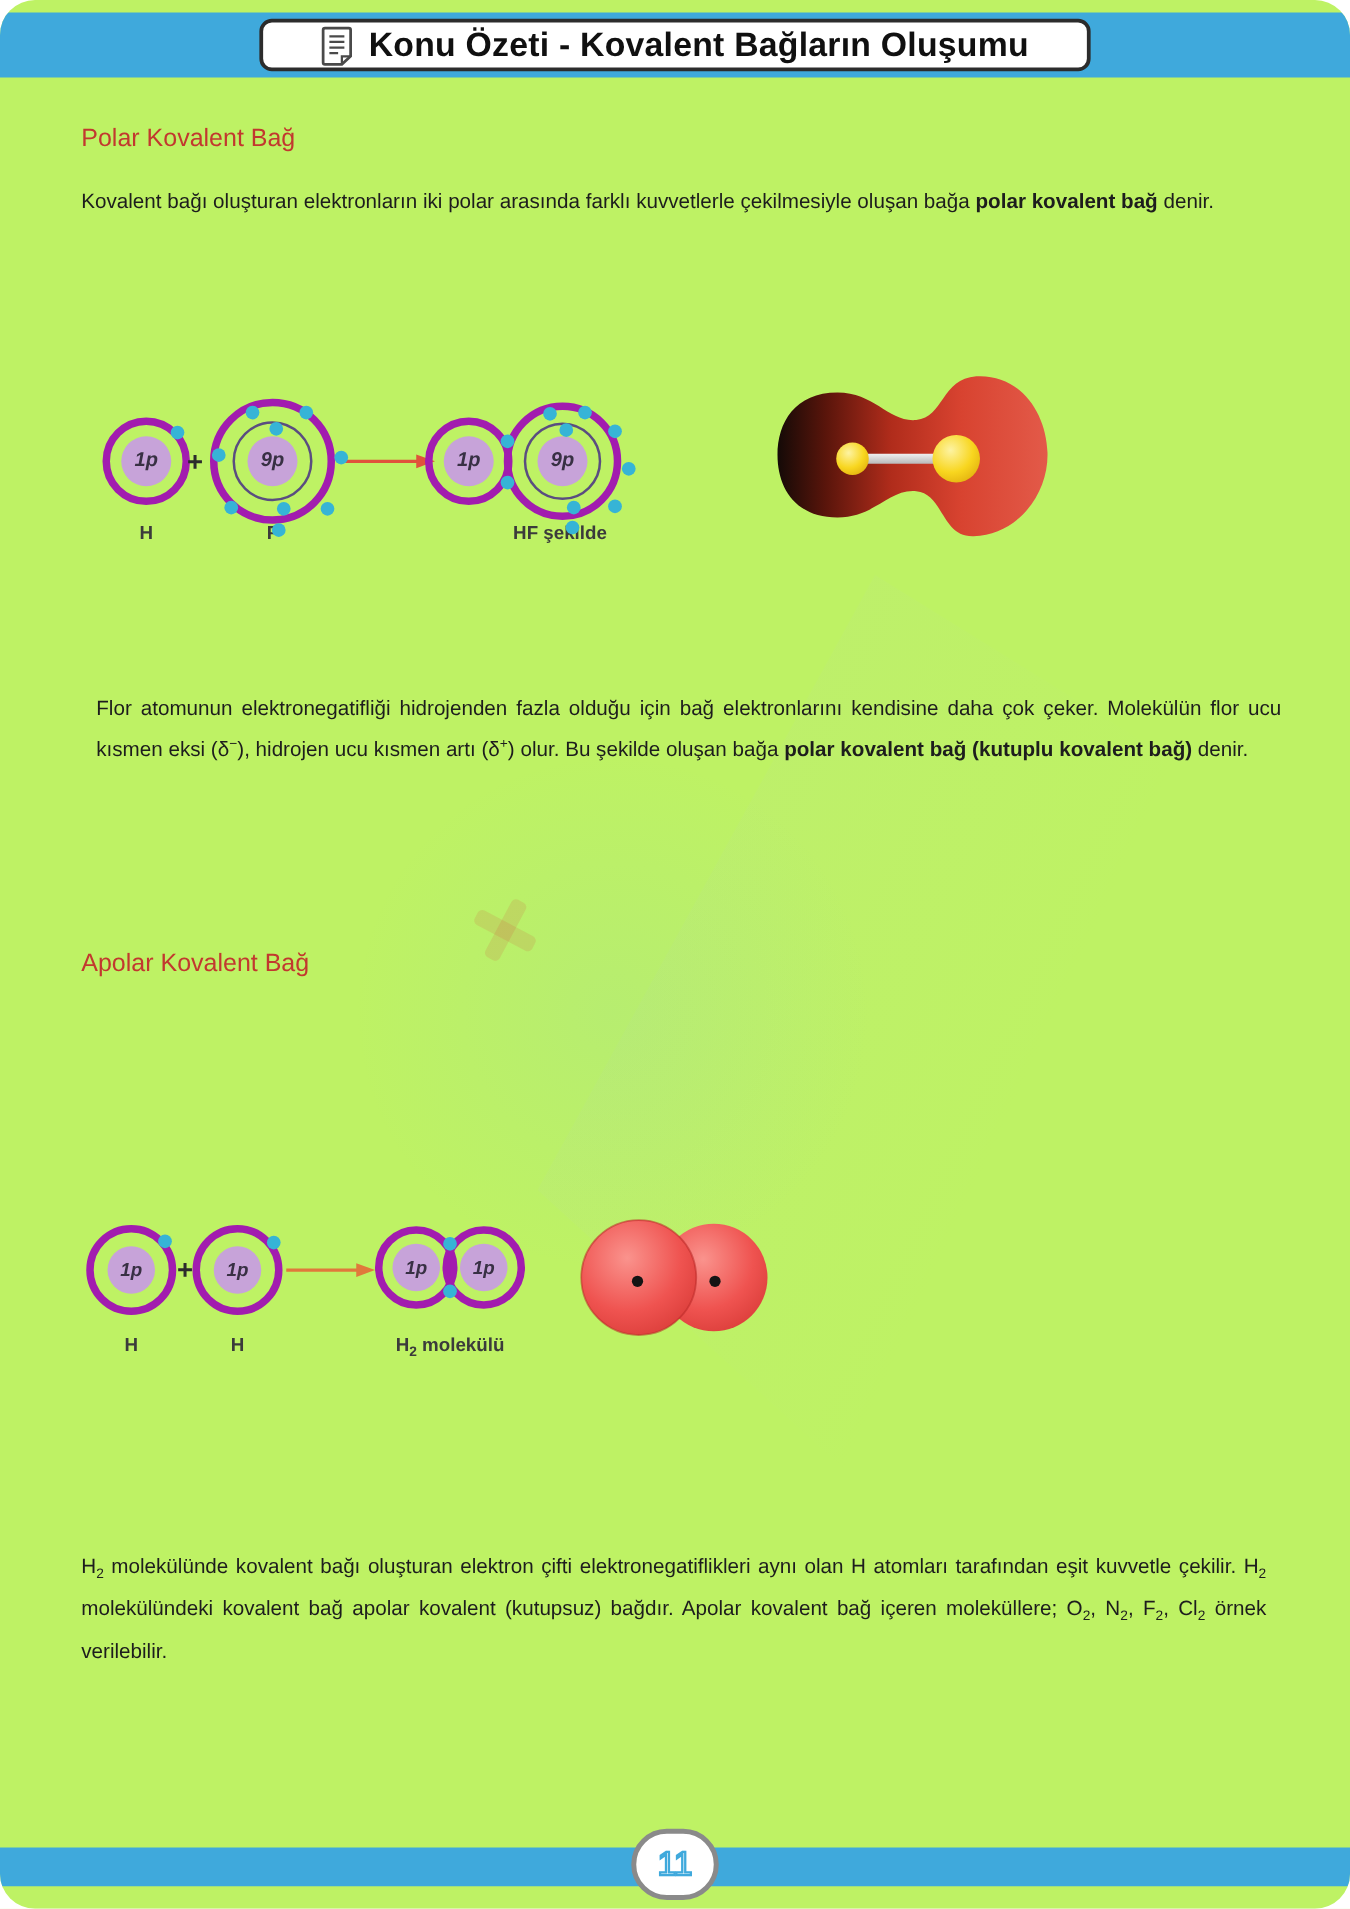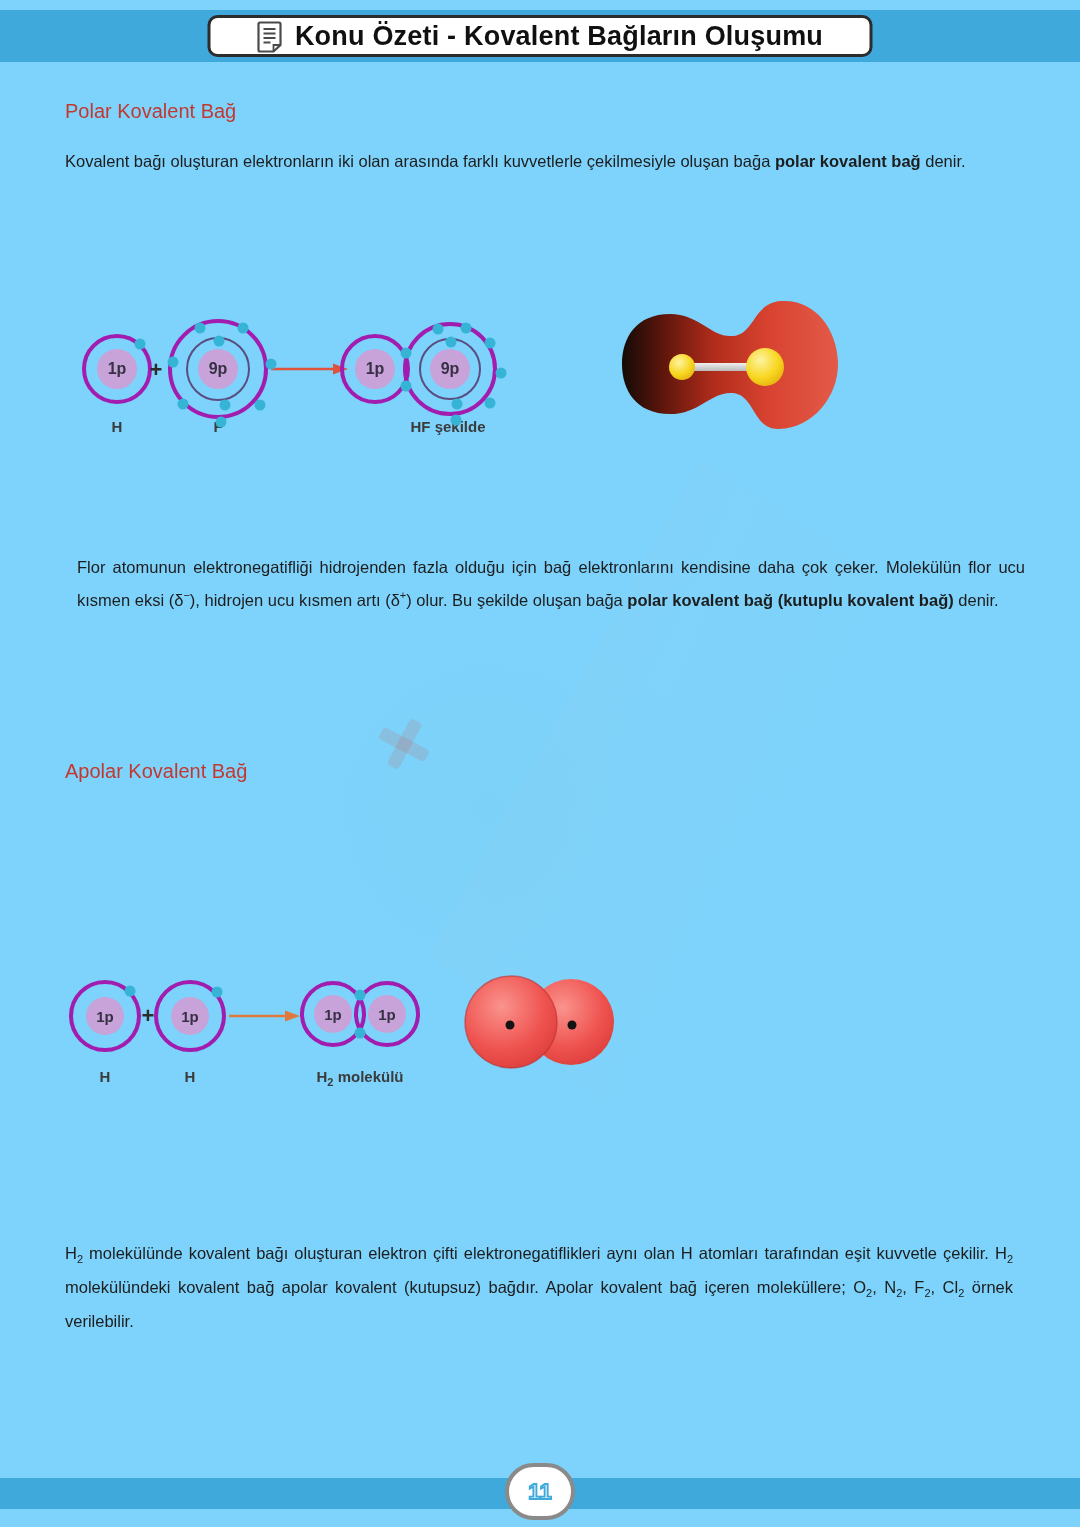--- a/index.html
+++ b/index.html
@@ -1,37 +1,37 @@
 <!DOCTYPE html>
 <html><head>
 <meta charset="utf-8">
 <style>
   html,body{margin:0;padding:0;background:#ffffff;}
   .page{
-    position:relative;width:1080px;height:1527px;background:#7dd3fc;overflow:hidden;
-    font-family:"Liberation Sans","DejaVu Sans",sans-serif;color:#1d1d1d;
+    position:relative;width:1080px;height:1527px;background:#bef264;overflow:hidden;
+    font-family:"Liberation Sans","DejaVu Sans",sans-serif;color:#1d1d1d;border-radius:28px;
   }
   
   .top-band{position:absolute;left:0;top:10px;width:1080px;height:52px;background:#3fa9dc;}
   .title-box{
     position:absolute;left:540px;top:15px;transform:translateX(-50%);
     width:665px;height:42px;background:#ffffff;border:3px solid #2c2c2c;border-radius:10px;
     display:flex;align-items:center;justify-content:center;gap:12px;box-sizing:border-box;
   }
   .title-text{font-size:27px;font-weight:bold;color:#101010;white-space:nowrap;letter-spacing:.2px;}
   
   .sec-heading{position:absolute;left:65px;font-size:20px;color:#c2382f;}
   .para{position:absolute;left:65px;width:948px;font-size:16.5px;line-height:27.5px;text-align:justify;color:#1d1d1d;}
   .para b{font-weight:bold;}
   .para sub,.diag-label sub{font-size:11px;}
   .para sup{font-size:11px;}
   .stretch{text-align-last:justify;}
   
   .diagram{position:absolute;}
-  .atom{position:absolute;border:4px solid #a21caf;border-radius:50%;background:transparent;box-sizing:border-box;}
+  .atom{position:absolute;border:6px solid #a21caf;border-radius:50%;background:transparent;box-sizing:border-box;font-style:italic;}
   .shell{position:absolute;left:50%;top:50%;transform:translate(-50%,-50%);border:2px solid #5a4d80;border-radius:50%;box-sizing:border-box;}
   .nucleus{
     position:absolute;left:50%;top:50%;transform:translate(-50%,-50%);
     width:40px;height:40px;border-radius:50%;background:#c7a3d9;
     display:flex;align-items:center;justify-content:center;
     font-weight:bold;font-size:16px;color:#383044;z-index:2;
   }
   .nucleus.small{width:38px;height:38px;font-size:15px;}
   .e{position:absolute;width:11px;height:11px;border-radius:50%;background:#36b4d6;transform:translate(-50%,-50%);z-index:3;}
   .plus{position:absolute;transform:translate(-50%,-50%);font-size:22px;font-weight:bold;color:#2c2c2c;}
@@ -48,21 +48,21 @@
     clip-path:polygon(45% 0,100% 25%,60% 100%,0 60%);}
   .wm-cross1{left:378px;top:738px;width:52px;height:13px;background:rgba(215,70,60,.14);transform:rotate(28deg);border-radius:4px;}
   .wm-cross2{left:398px;top:718px;width:13px;height:52px;background:rgba(215,70,60,.14);transform:rotate(28deg);border-radius:4px;}
   
   .footer-band{position:absolute;left:0;top:1478px;width:1080px;height:31px;background:#3fa9dc;}
   .page-badge{
     position:absolute;left:540px;top:1463px;transform:translateX(-50%);
     width:70px;height:57px;background:#ffffff;border:4px solid #8a8a8a;border-radius:32px;
     display:flex;align-items:center;justify-content:center;box-sizing:border-box;z-index:2;
   }
-  .page-num{font-size:22px;font-weight:bold;color:#eaf6fd;-webkit-text-stroke:1.8px #3fa9dc;text-shadow:0 0 1px #3fa9dc;text-align:center;}
+  .page-num{font-size:27px;font-weight:normal;color:#eaf6fd;-webkit-text-stroke:1.8px #3fa9dc;text-shadow:0 0 1px #3fa9dc;text-align:center;}
 </style>
 </head>
 <body>
 
 <div class="page">
 
   <div class="wm wm-tri"></div>
   <div class="wm wm-blob"></div>
   <div class="wm wm-cross1"></div>
   <div class="wm wm-cross2"></div>
@@ -77,21 +77,21 @@
         <line x1="7" y1="13.5" x2="19" y2="13.5" stroke="#4a4a4a" stroke-width="1.8"></line>
         <line x1="7" y1="18" x2="19" y2="18" stroke="#4a4a4a" stroke-width="1.8"></line>
         <line x1="7" y1="22.5" x2="14" y2="22.5" stroke="#4a4a4a" stroke-width="1.8"></line>
       </svg>
     </span>
     <span class="title-text">Konu Özeti - Kovalent Bağların Oluşumu</span>
   </div>
 
   <div class="sec-heading" style="top:100px;">Polar Kovalent Bağ</div>
 
-  <p class="para" style="top:148px;margin:0;"><span>Kovalent bağı oluşturan elektronların iki olan arasında farklı kuvvetlerle çekilmesiyle oluşan bağa </span><b>polar kovalent bağ</b><span> denir.</span></p>
+  <p class="para" style="top:148px;margin:0;"><span>Kovalent bağı oluşturan elektronların iki polar arasında farklı kuvvetlerle çekilmesiyle oluşan bağa </span><b>polar kovalent bağ</b><span> denir.</span></p>
 
   <div class="diagram" style="left:65px;top:300px;width:950px;height:150px;">
 
     <div class="atom" style="left:17px;top:34px;width:70px;height:70px;">
       <div class="nucleus">1p</div>
       <span class="e" style="left:54px;top:6px;"></span>
     </div>
     <span class="plus" style="left:91px;top:70px;">+</span>
 
     <div class="atom" style="left:103px;top:19px;width:100px;height:100px;">

